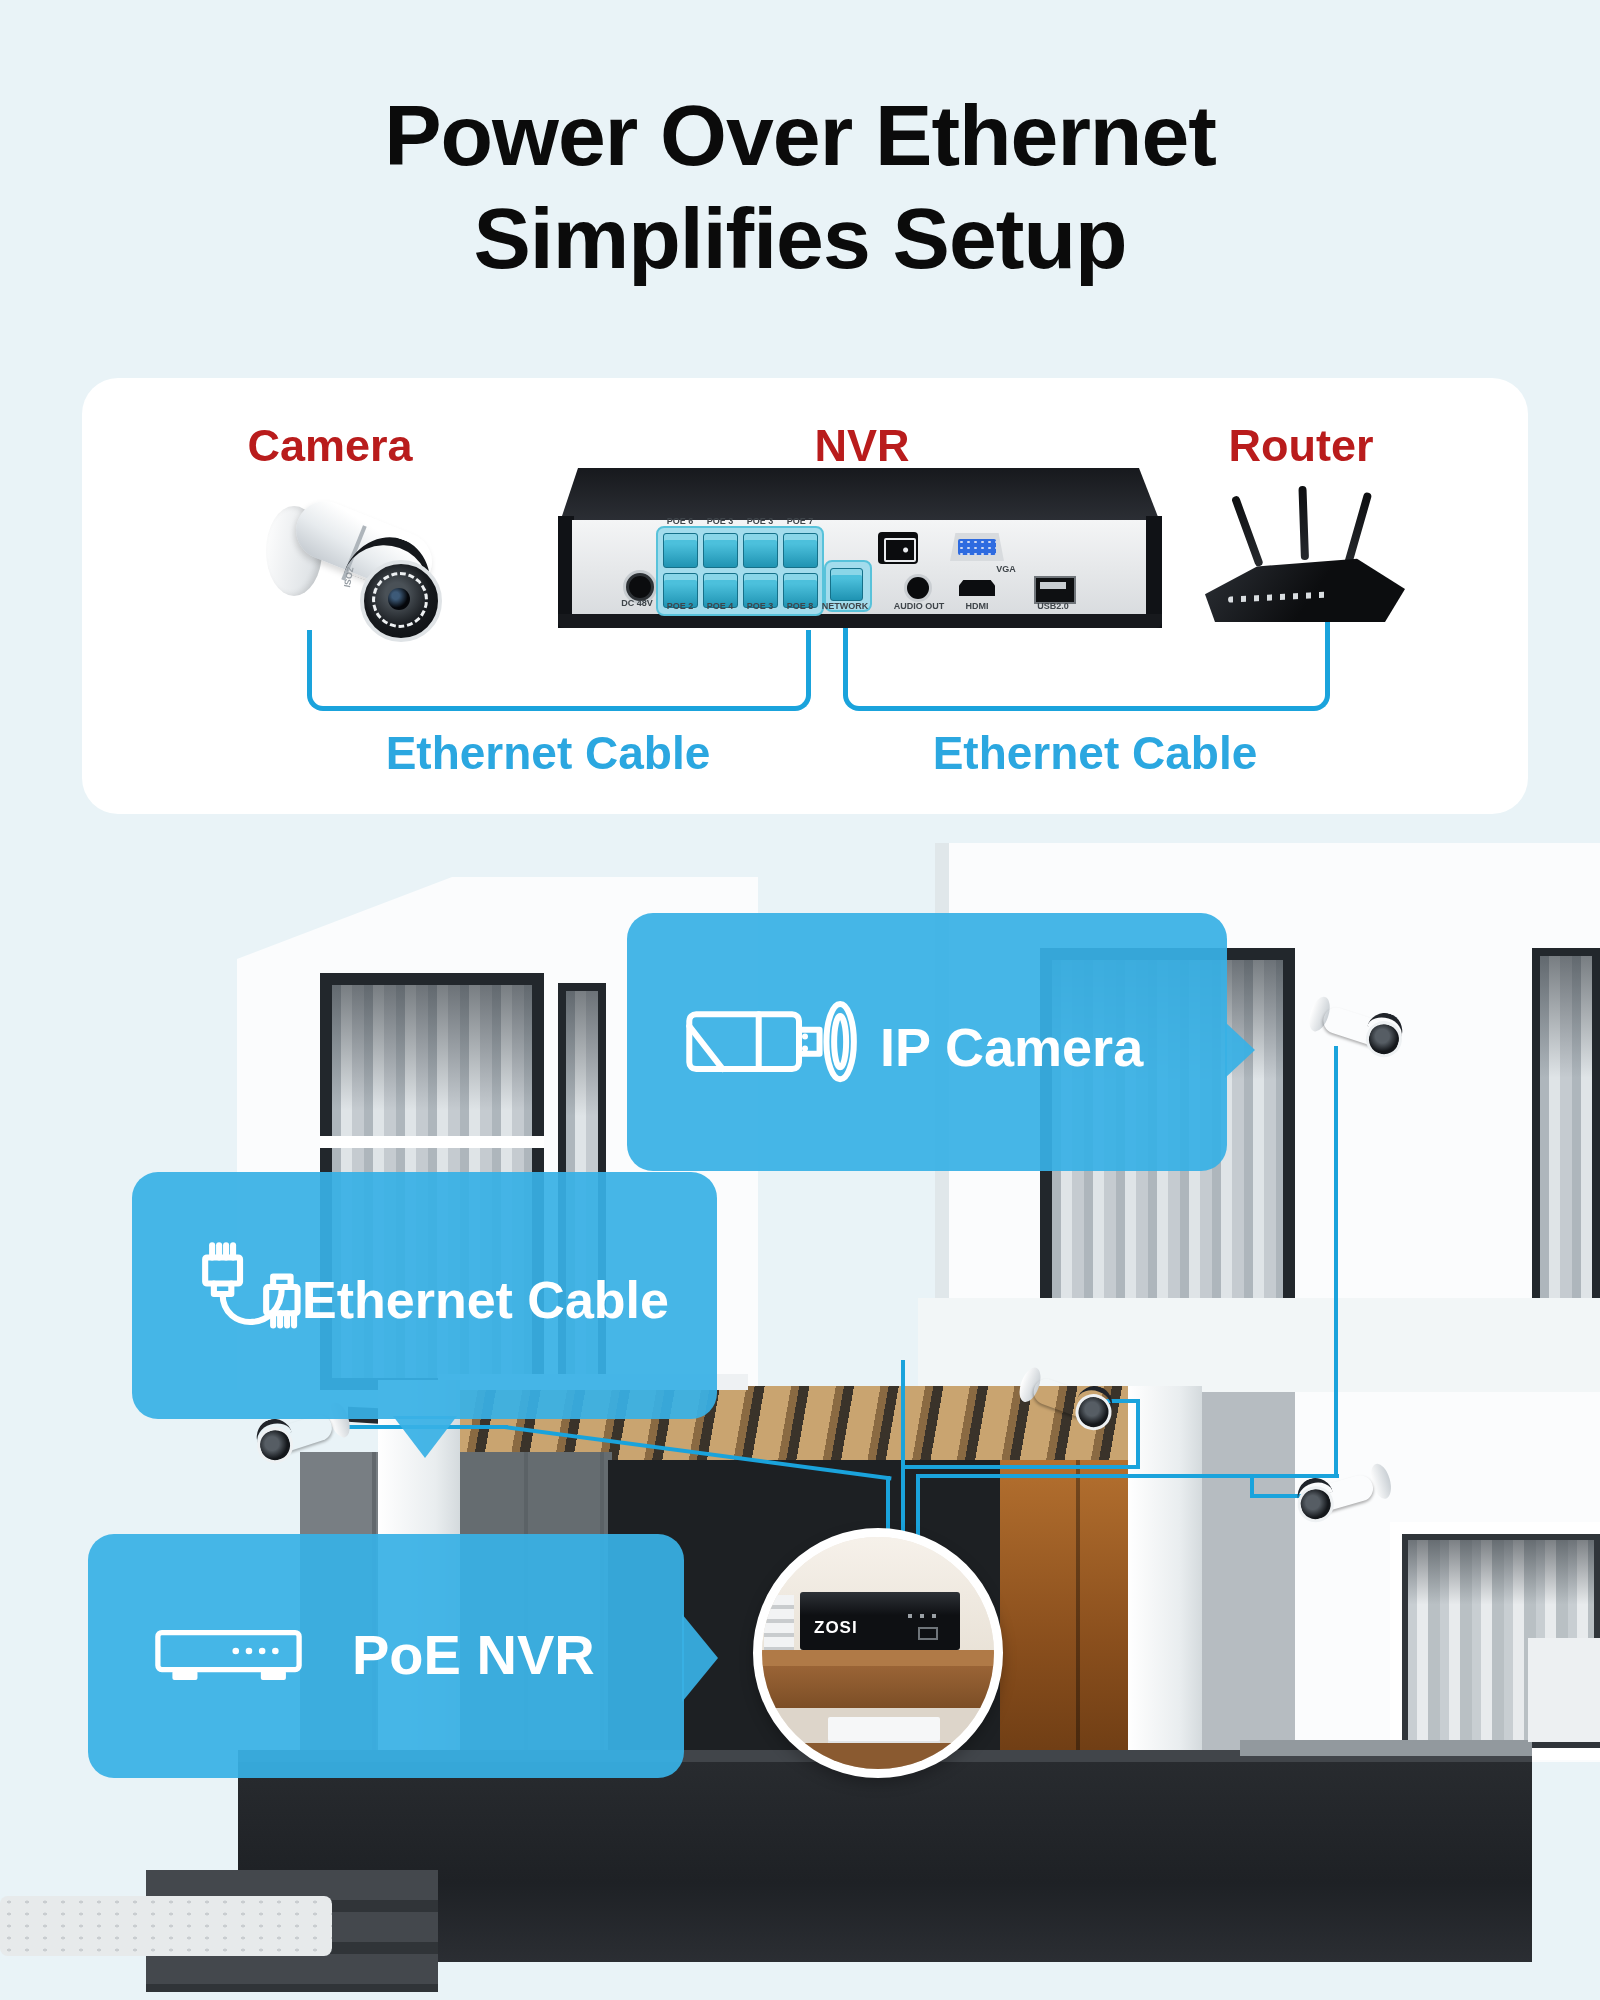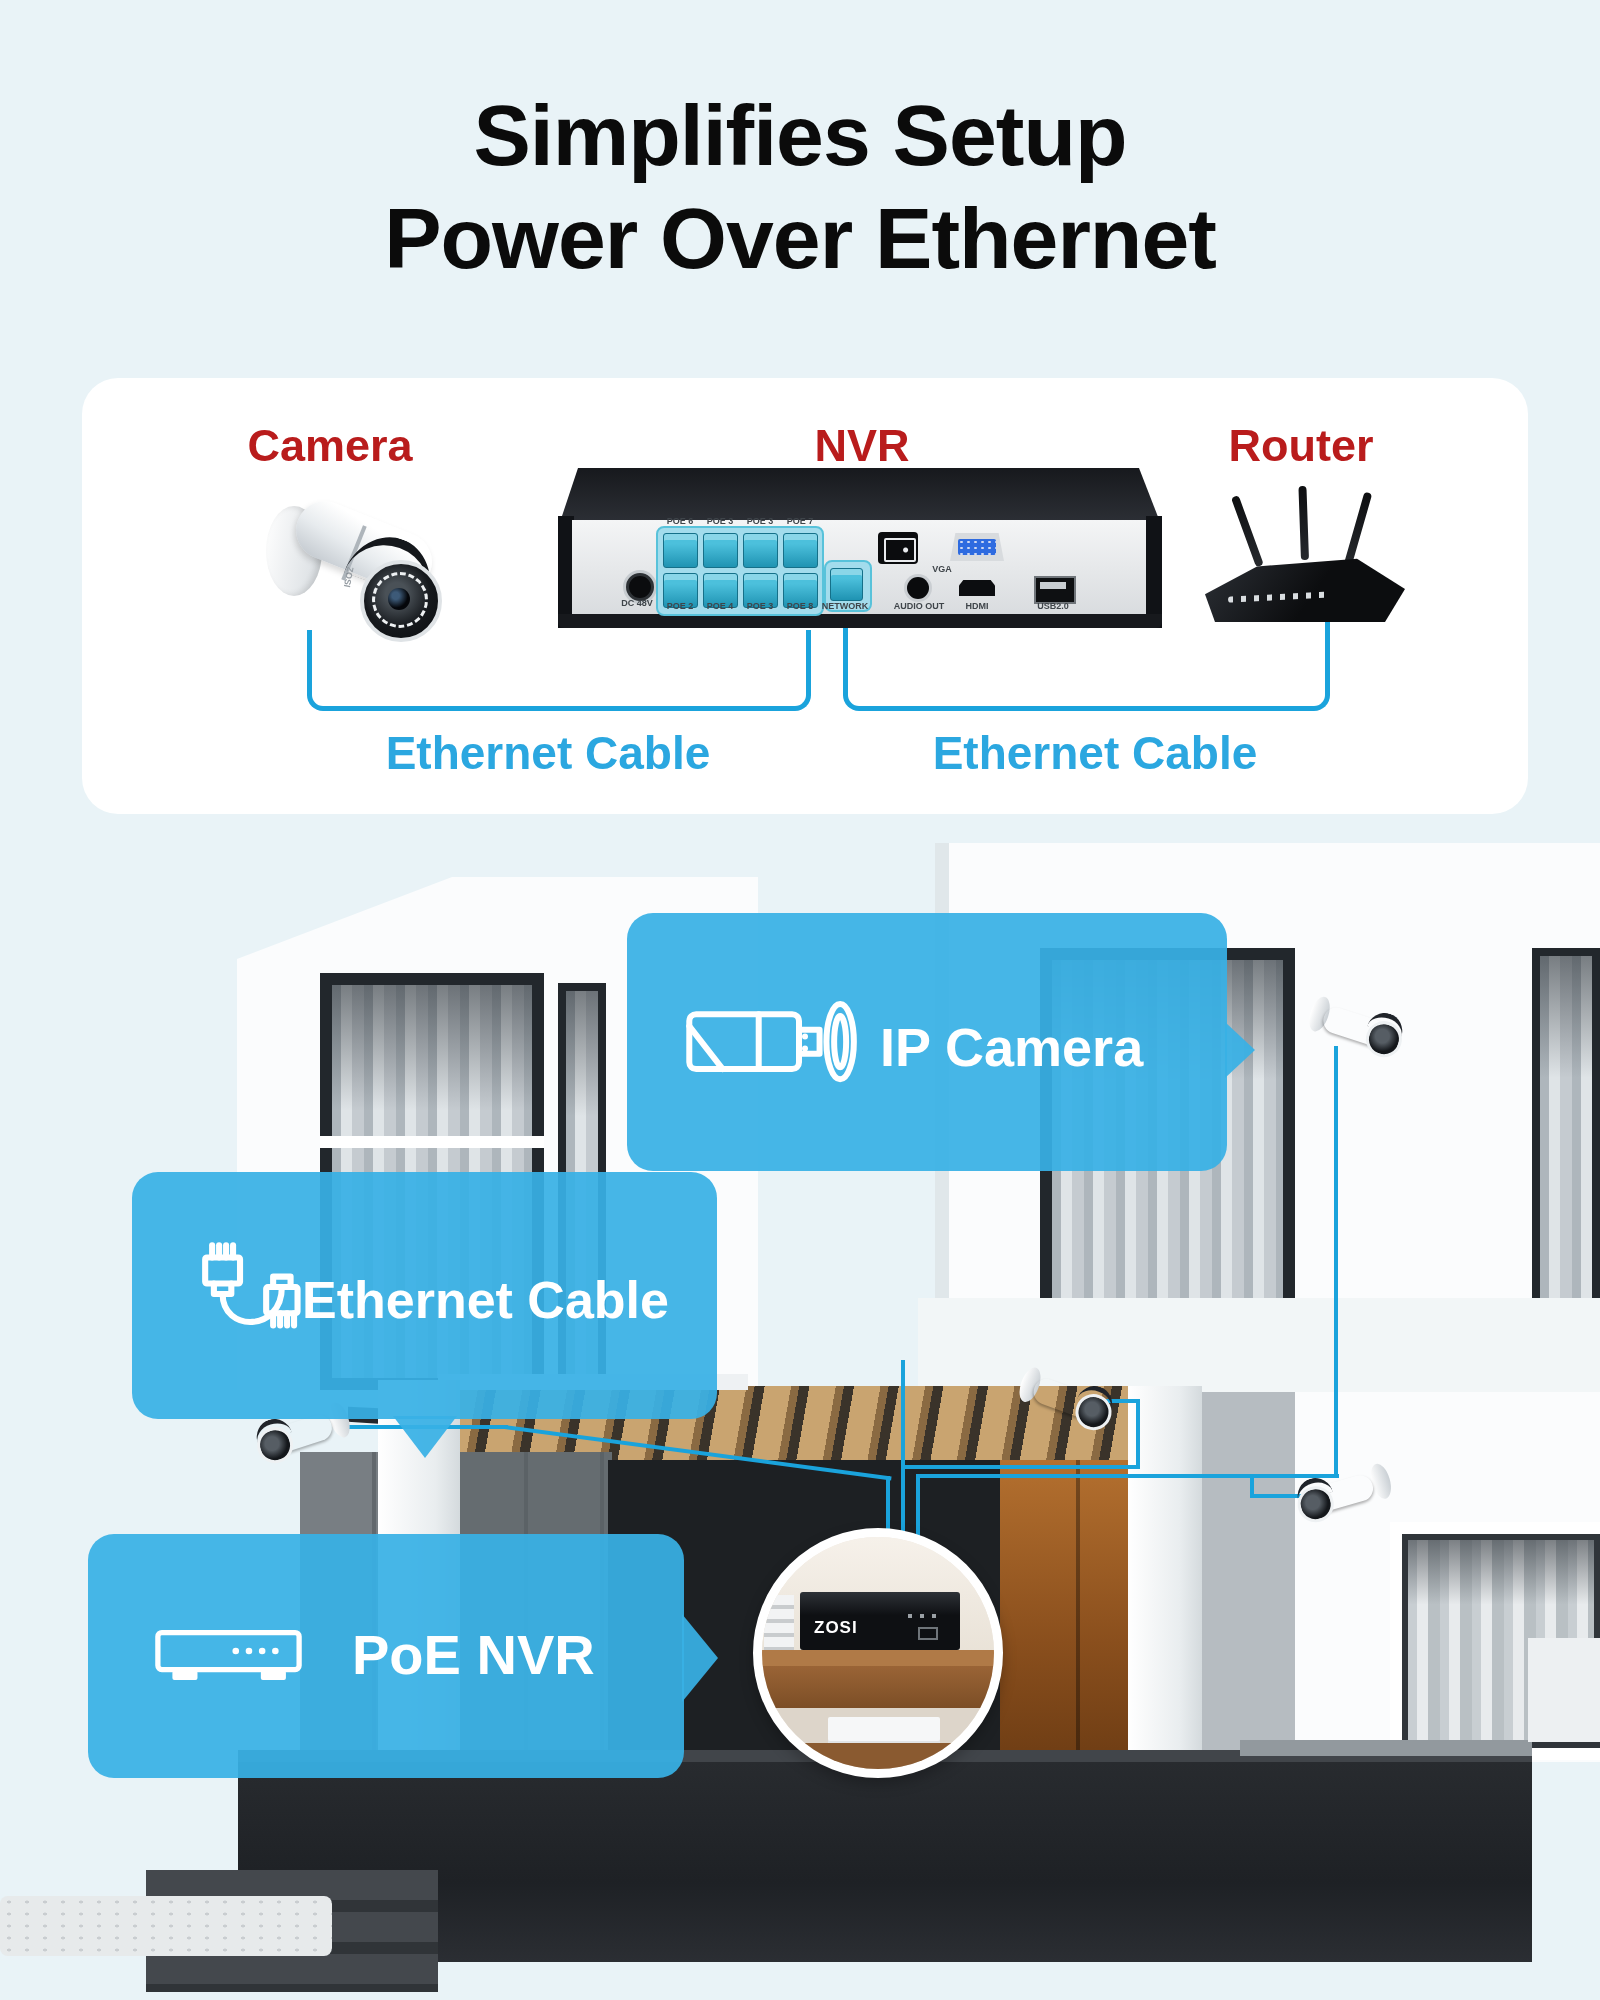--- a/index.html
+++ b/index.html
@@ -90,22 +90,22 @@
   
   .inset{left:753px;top:1528px;width:232px;height:232px;border-radius:50%;border:9px solid #ffffff;
          overflow:hidden;background:#efe9e1;box-shadow:0 6px 14px rgba(0,0,0,.25);}
 </style>
 </head>
 <body>
 
 <div id="stage">
 
   <div class="abs title">
+    <div>Power Over Ethernet</div>
     <div>Simplifies Setup</div>
-    <div>Power Over Ethernet</div>
   </div>
 
   <div class="abs card"></div>
 
   <div class="abs head-label" style="left:220px;top:420px;width:220px;">Camera</div>
   <div class="abs head-label" style="left:762px;top:420px;width:200px;">NVR</div>
   <div class="abs head-label" style="left:1201px;top:420px;width:200px;">Router</div>
 
   <div class="abs bracket" style="left:307px;top:630px;width:494px;height:76px;"></div>
   <div class="abs bracket" style="left:843px;top:616px;width:477px;height:90px;"></div>
@@ -154,21 +154,21 @@
 
     <div class="abs net-block"></div>
     <div class="abs rj45" style="left:830px;top:568px;width:31px;height:31px;"></div>
     <div class="abs port-label" style="left:815px;top:601px;width:60px;">NETWORK</div>
 
     <div class="abs switch"></div>
     <div class="abs switch-in"></div>
 
     <div class="abs vga"></div>
     <div class="abs vga-in"></div>
-    <div class="abs port-label" style="left:912px;top:564px;width:60px;text-align:center;">VGA</div>
+    <div class="abs port-label" style="left:976px;top:564px;width:60px;text-align:center;">VGA</div>
 
     <div class="abs audio-jack"></div>
     <div class="abs port-label" style="left:884px;top:601px;width:70px;">AUDIO OUT</div>
 
     <div class="abs hdmi-port"></div>
     <div class="abs port-label" style="left:947px;top:601px;width:60px;font-weight:800;">HDMI</div>
 
     <div class="abs usb-port"></div>
     <div class="abs usb-tongue"></div>
     <div class="abs port-label" style="left:1023px;top:601px;width:60px;">USB2.0</div>

